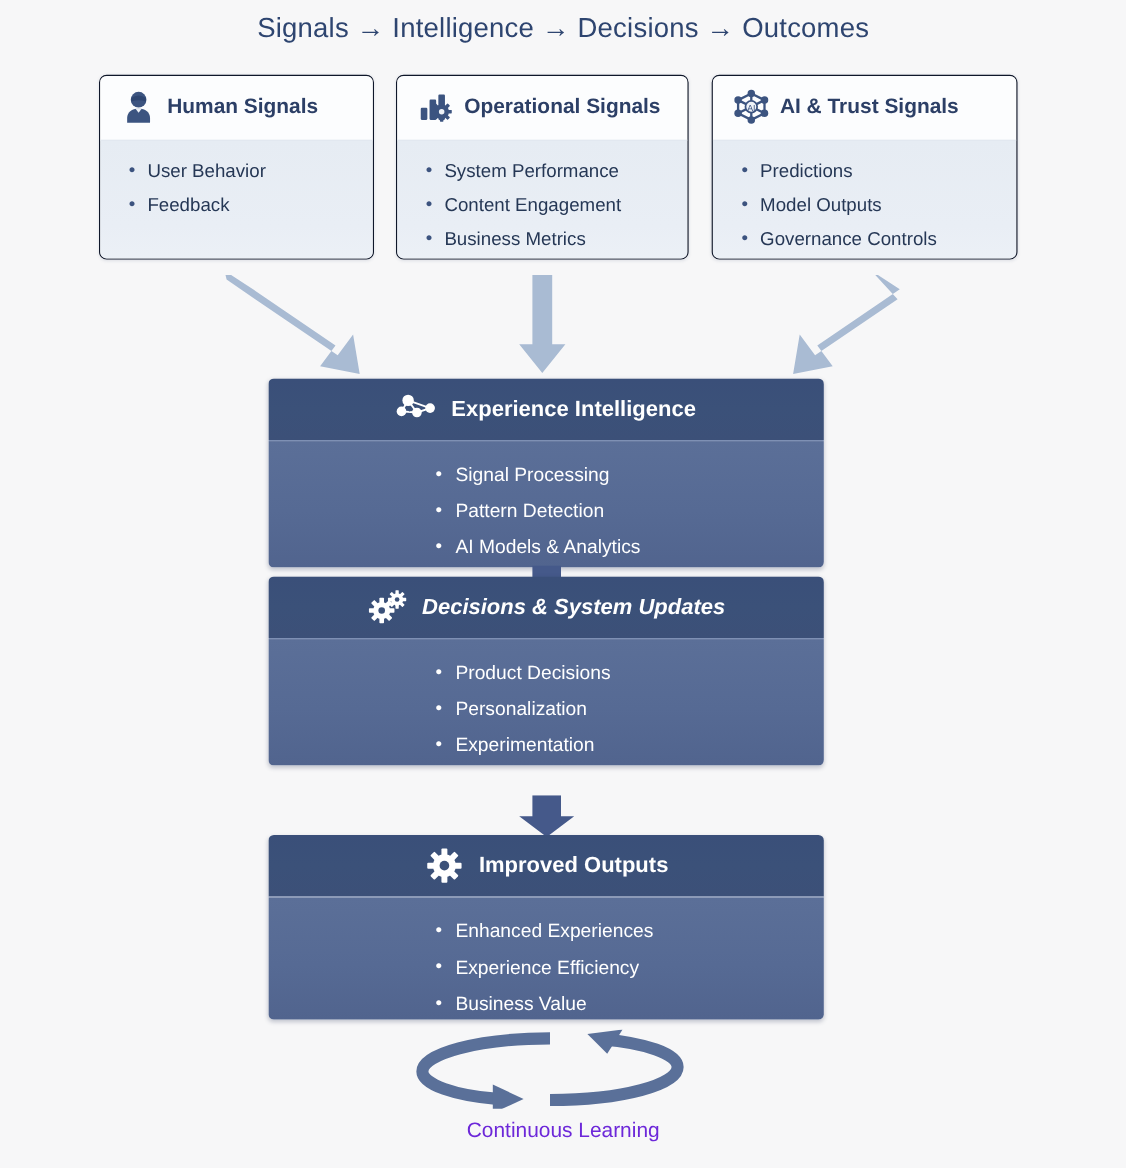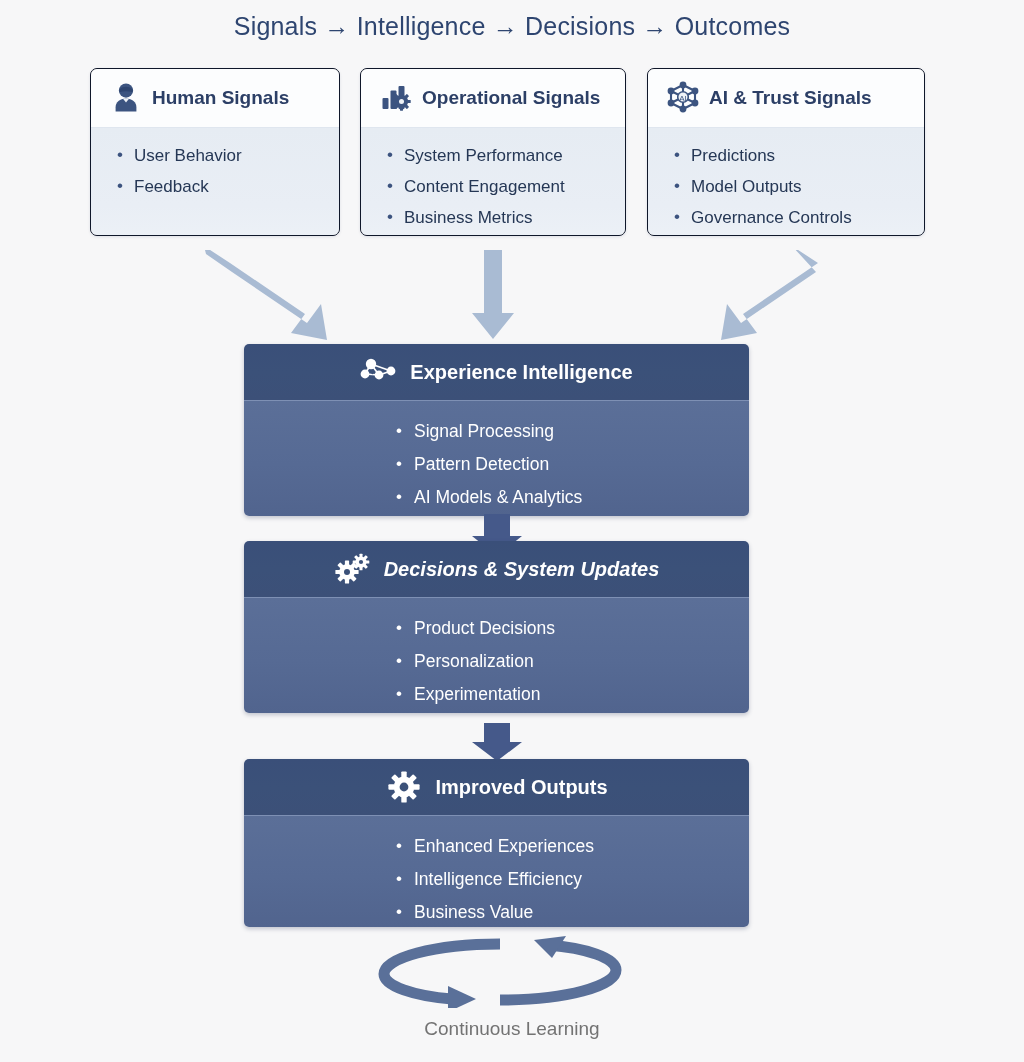--- a/index.html
+++ b/index.html
@@ -112,21 +112,21 @@
   
   .stage-panel {
     position: absolute;
     left: 244px;
     width: 505px;
     border-radius: 5px;
     overflow: hidden;
     box-shadow: 0 2px 4px rgba(30,45,80,0.25);
   }
   .stage-panel.p1 { top: 344px; height: 172px; }
-  .stage-panel.p2 { top: 541px; height: 172px; }
+  .stage-panel.p2 { top: 524px; height: 172px; }
   .stage-panel.p3 { top: 759px; height: 168px; }
 
   .panel-head {
     height: 57px;
     background: linear-gradient(180deg, #3a4f79 0%, #3b5179 50%, #3c5078 100%);
     display: flex;
     align-items: center;
     justify-content: center;
     border-bottom: 1px solid #7e90b4;
     box-sizing: border-box;
@@ -203,21 +203,21 @@
     width: 260px;
     height: 72px;
   }
   .loop-label {
     position: absolute;
     left: 0;
     top: 1017px;
     width: 1024px;
     text-align: center;
     font-size: 19px;
-    color: #737373;
+    color: #6d28d9;
     white-space: nowrap;
   }
 </style>
 </head>
 <body>
 
 <div id="stage">
 
   <div class="flow-title">Signals → Intelligence → Decisions → Outcomes</div>
 
@@ -420,21 +420,21 @@
             </g>
             <circle cx="0" cy="0" r="4.4" fill="#3b5179"></circle>
           </g>
         </svg>
       </span>
       <span class="panel-title">Improved Outputs</span>
     </div>
     <div class="panel-body">
       <ul>
         <li>Enhanced Experiences</li>
-        <li>Intelligence Efficiency</li>
+        <li>Experience Efficiency</li>
         <li>Business Value</li>
       </ul>
     </div>
   </div>
 
   <div class="loop-wrap">
     <svg class="loop-svg" viewBox="0 0 260 72">
 
       <g fill="none" stroke="#5a7099" stroke-width="11">
         <path d="M130 8 C 64 8, 14 22, 14 38 C 14 50, 44 60, 82 63"></path>

